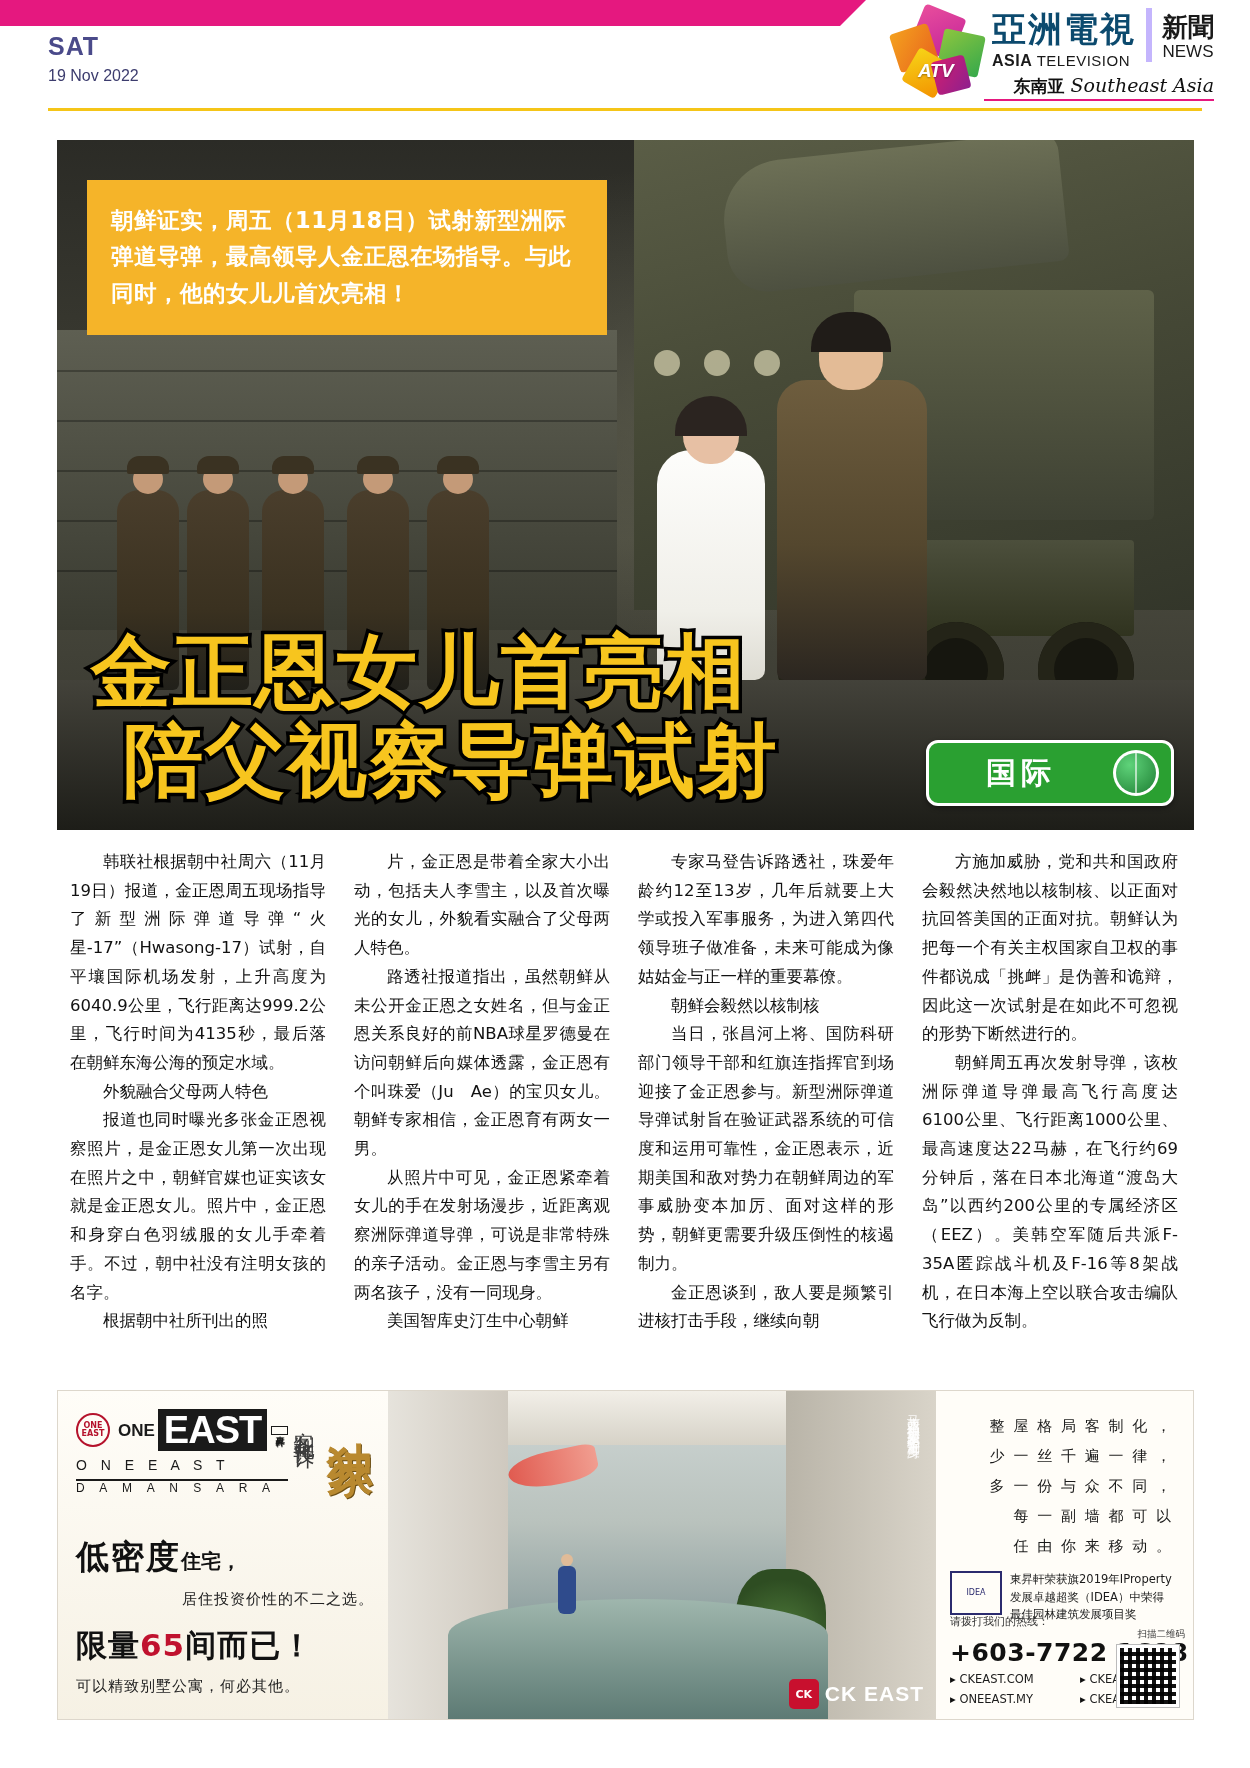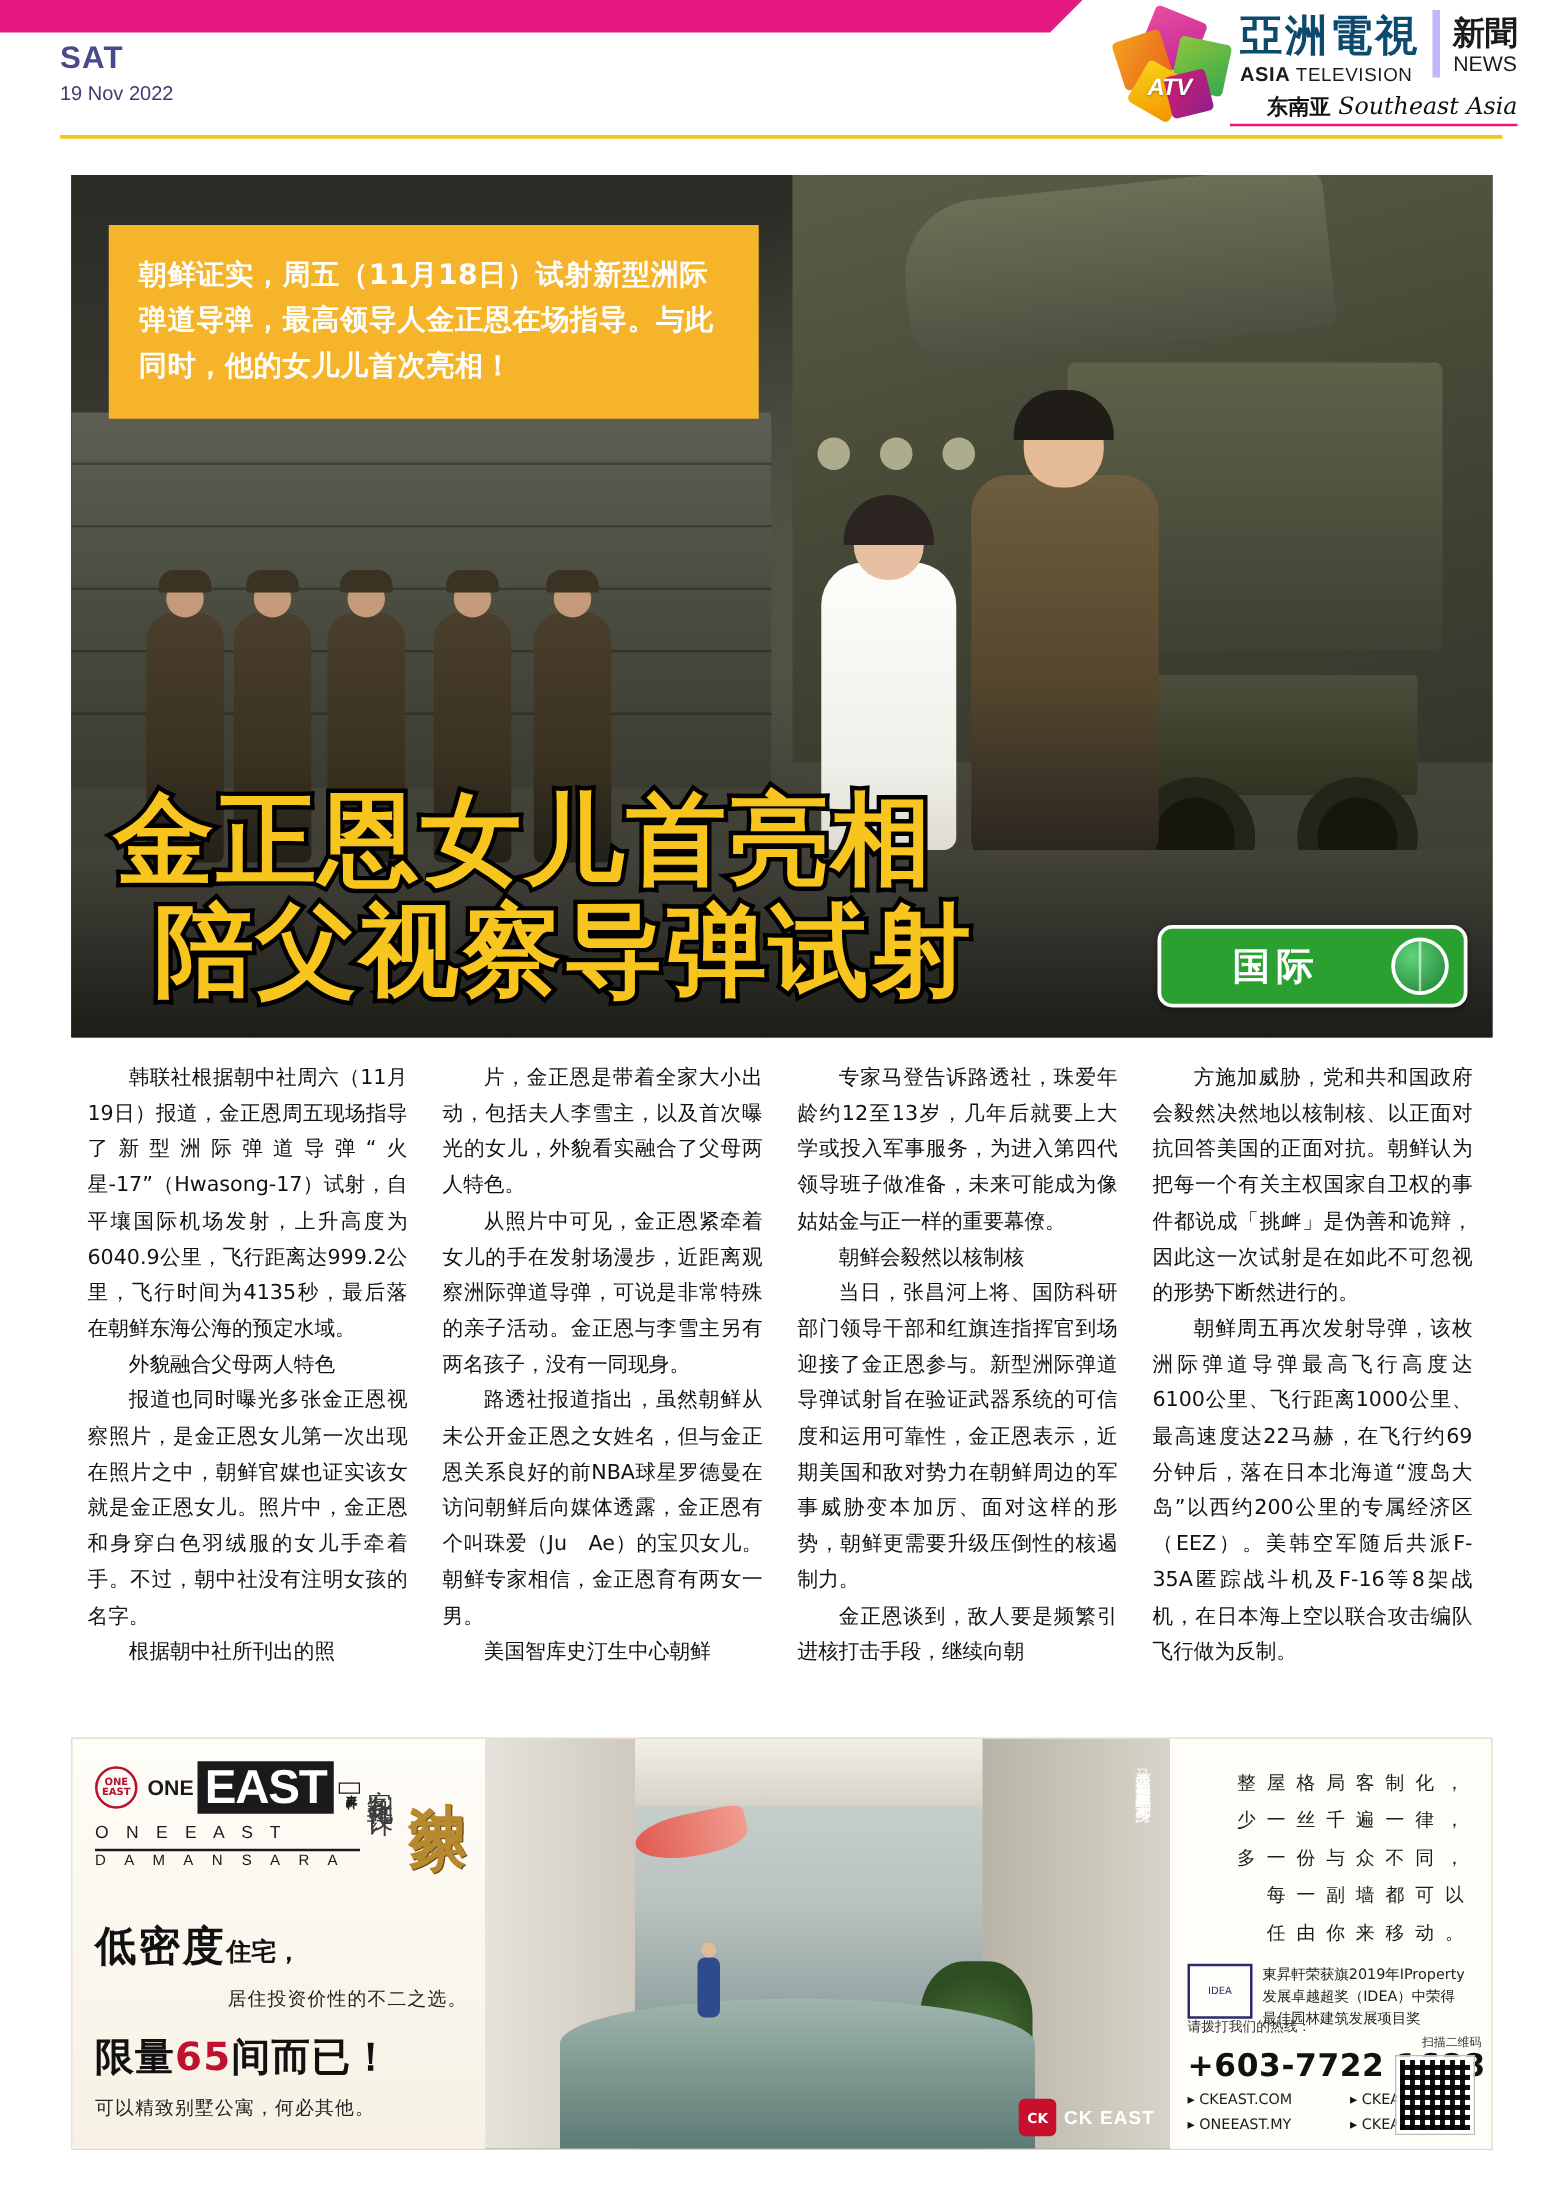--- a/index.html
+++ b/index.html
@@ -435,21 +435,21 @@
   }
   .ckeast {
     position: absolute; right: 12px; bottom: 10px;
     display: flex; align-items: center; gap: 6px;
   }
   .ckeast .ck-mark {
     width: 30px; height: 30px; border-radius: 5px; background: #c8102e;
     color: #fff; font-size: 11px; font-weight: bold; display:flex; align-items:center; justify-content:center;
     font-family: "DejaVu Sans", sans-serif;
   }
-  .ckeast .ck-txt { color: #fff; font-size: 15px; font-weight: bold; letter-spacing: 1px; }
+  .ckeast .ck-txt { color: #fff; font-size: 21px; font-weight: bold; letter-spacing: 1px; }
 
   .ad-right {
     flex: 1;
     padding: 20px 20px 12px 18px;
     position: relative;
     background: #fffdf8;
   }
   .ad-right-poem {
     font-family: "DejaVu Sans", sans-serif;
     font-size: 15px;
@@ -591,22 +591,22 @@
 
 <div class="article">
   <div class="col">
     <p>韩联社根据朝中社周六（11月19日）报道，金正恩周五现场指导了新型洲际弹道导弹“火星-17”（Hwasong-17）试射，自平壤国际机场发射，上升高度为6040.9公里，飞行距离达999.2公里，飞行时间为4135秒，最后落在朝鲜东海公海的预定水域。</p>
     <p>外貌融合父母两人特色</p>
     <p>报道也同时曝光多张金正恩视察照片，是金正恩女儿第一次出现在照片之中，朝鲜官媒也证实该女就是金正恩女儿。照片中，金正恩和身穿白色羽绒服的女儿手牵着手。不过，朝中社没有注明女孩的名字。</p>
     <p>根据朝中社所刊出的照</p>
   </div>
   <div class="col">
     <p>片，金正恩是带着全家大小出动，包括夫人李雪主，以及首次曝光的女儿，外貌看实融合了父母两人特色。</p>
+    <p>路透社报道指出，虽然朝鲜从未公开金正恩之女姓名，但与金正恩关系良好的前NBA球星罗德曼在访问朝鲜后向媒体透露，金正恩有个叫珠爱（Ju　Ae）的宝贝女儿。朝鲜专家相信，金正恩育有两女一男。</p>
     <p>从照片中可见，金正恩紧牵着女儿的手在发射场漫步，近距离观察洲际弹道导弹，可说是非常特殊的亲子活动。金正恩与李雪主另有两名孩子，没有一同现身。</p>
-    <p>路透社报道指出，虽然朝鲜从未公开金正恩之女姓名，但与金正恩关系良好的前NBA球星罗德曼在访问朝鲜后向媒体透露，金正恩有个叫珠爱（Ju　Ae）的宝贝女儿。朝鲜专家相信，金正恩育有两女一男。</p>
     <p>美国智库史汀生中心朝鲜</p>
   </div>
   <div class="col">
     <p>专家马登告诉路透社，珠爱年龄约12至13岁，几年后就要上大学或投入军事服务，为进入第四代领导班子做准备，未来可能成为像姑姑金与正一样的重要幕僚。</p>
     <p>朝鲜会毅然以核制核</p>
     <p>当日，张昌河上将、国防科研部门领导干部和红旗连指挥官到场迎接了金正恩参与。新型洲际弹道导弹试射旨在验证武器系统的可信度和运用可靠性，金正恩表示，近期美国和敌对势力在朝鲜周边的军事威胁变本加厉、面对这样的形势，朝鲜更需要升级压倒性的核遏制力。</p>
     <p>金正恩谈到，敌人要是频繁引进核打击手段，继续向朝</p>
   </div>
   <div class="col">
     <p>方施加威胁，党和共和国政府会毅然决然地以核制核、以正面对抗回答美国的正面对抗。朝鲜认为把每一个有关主权国家自卫权的事件都说成「挑衅」是伪善和诡辩，因此这一次试射是在如此不可忽视的形势下断然进行的。</p>

